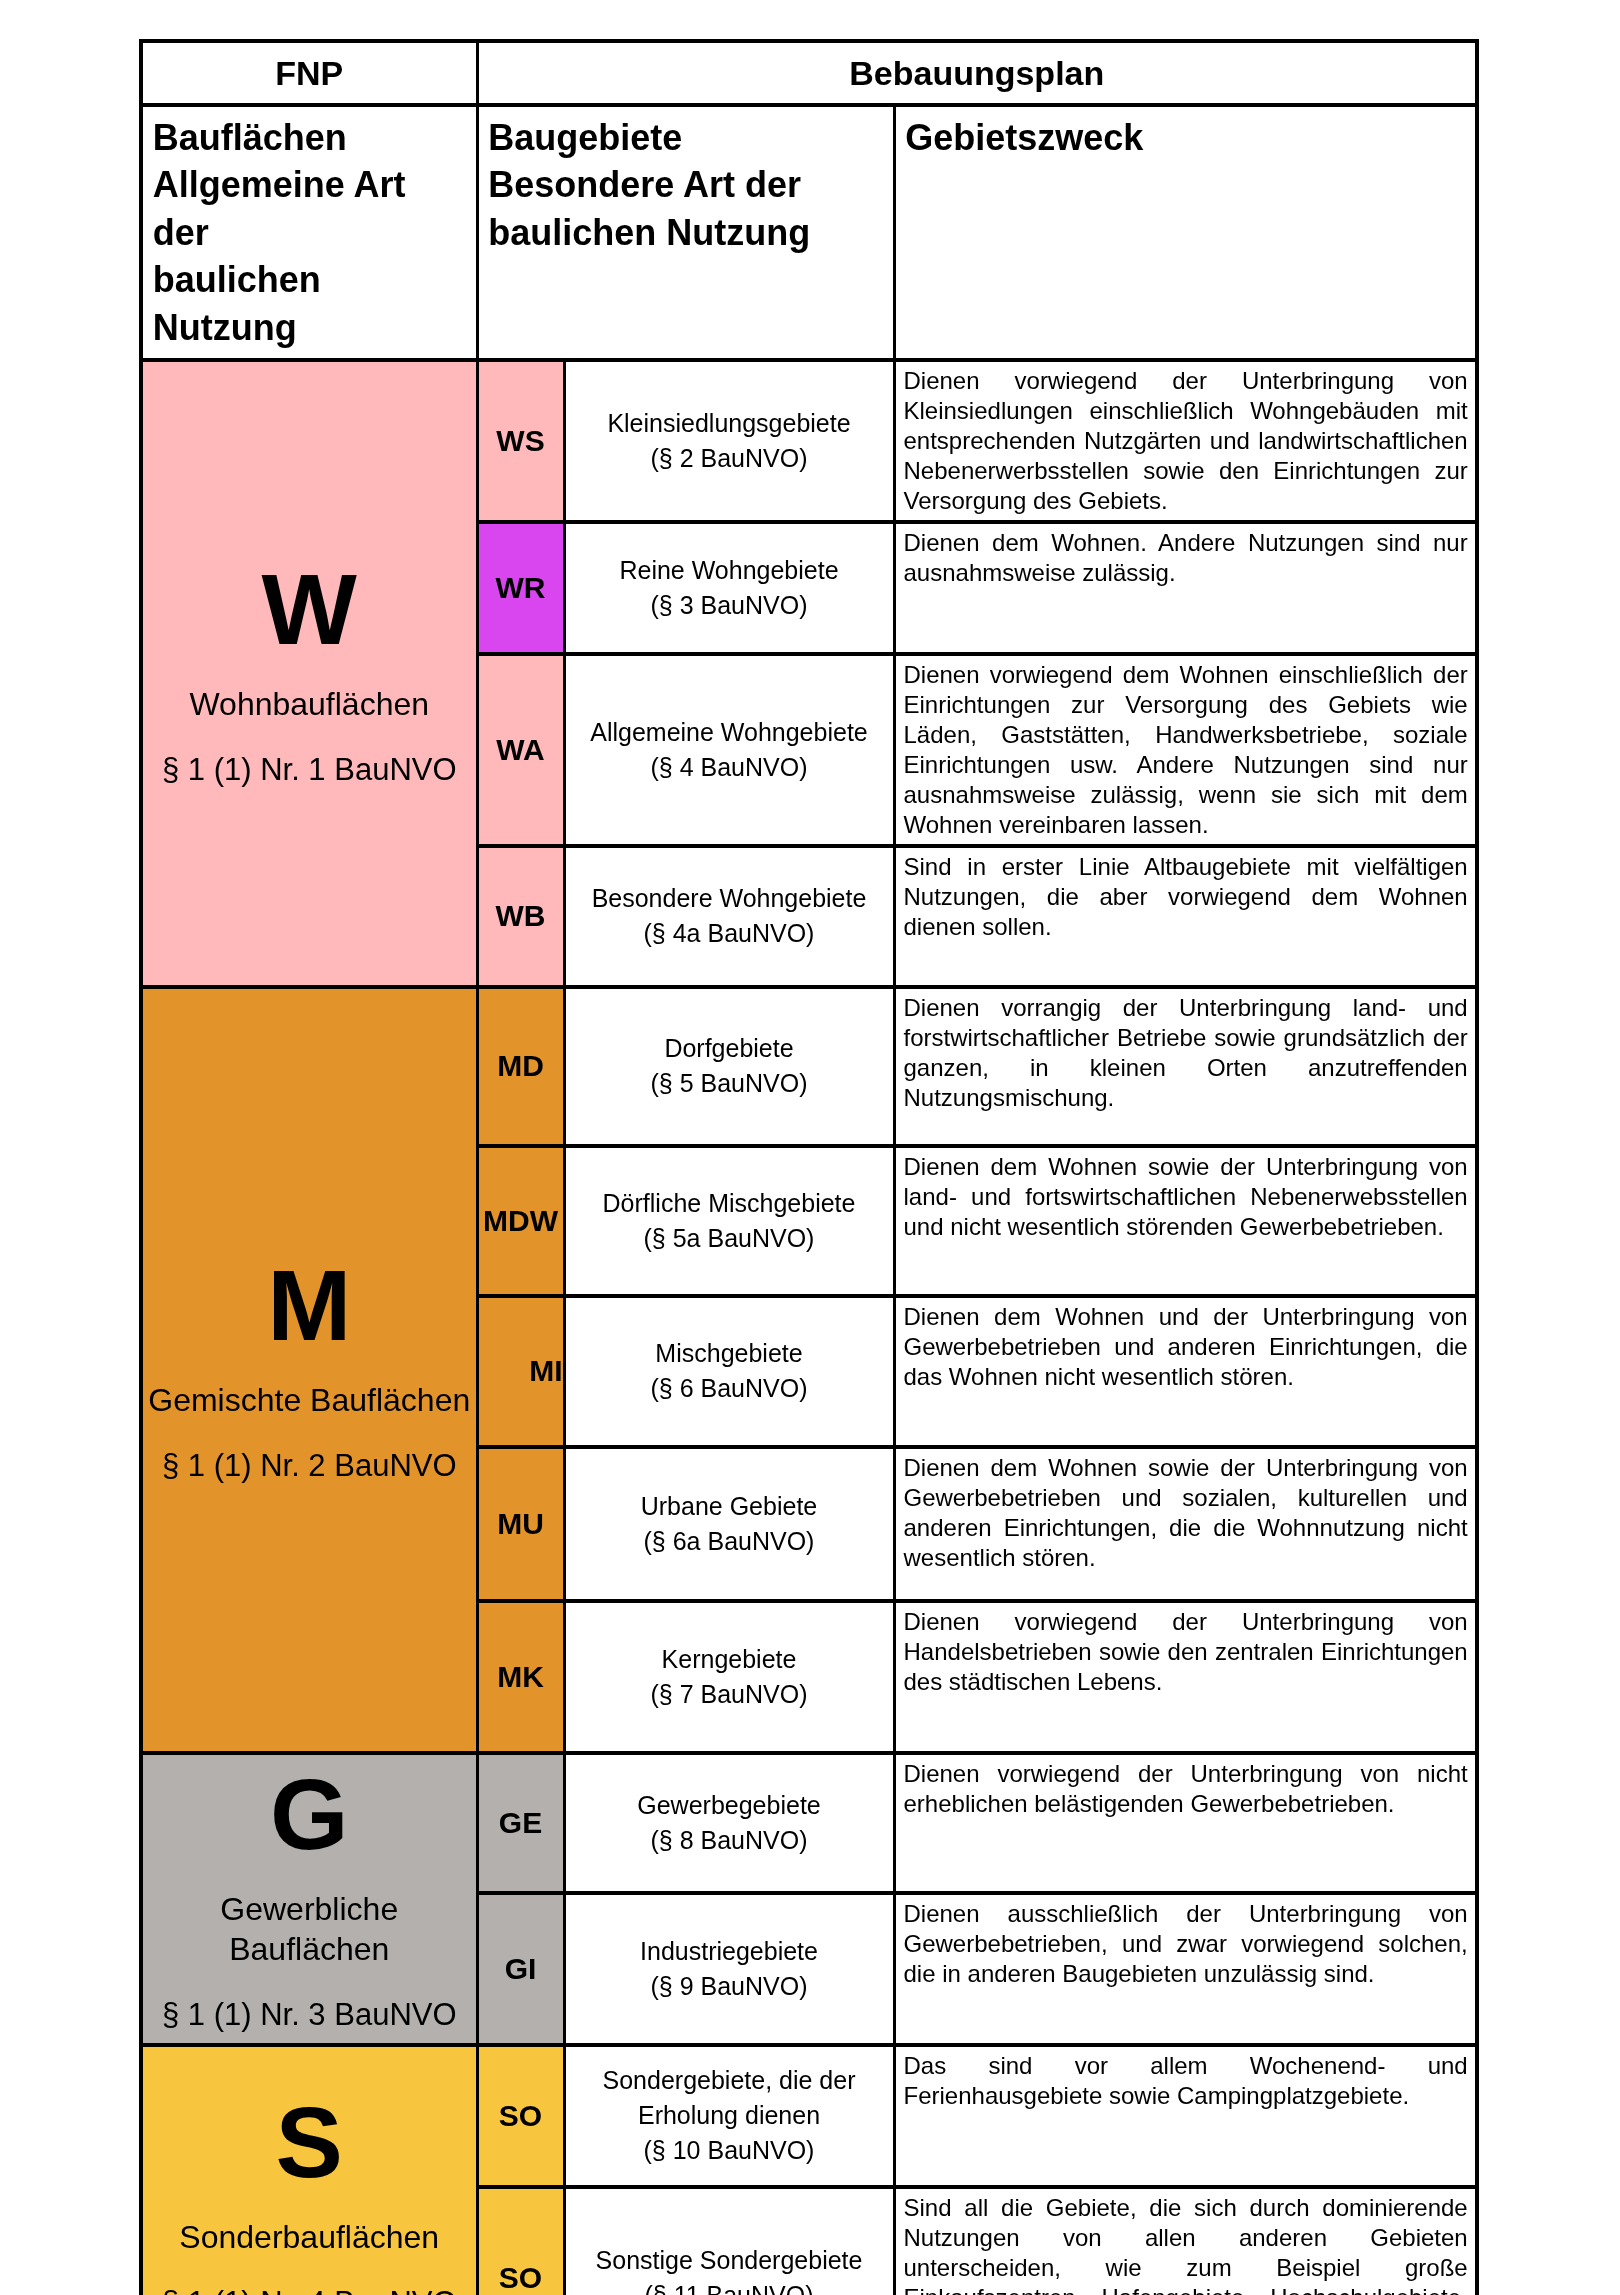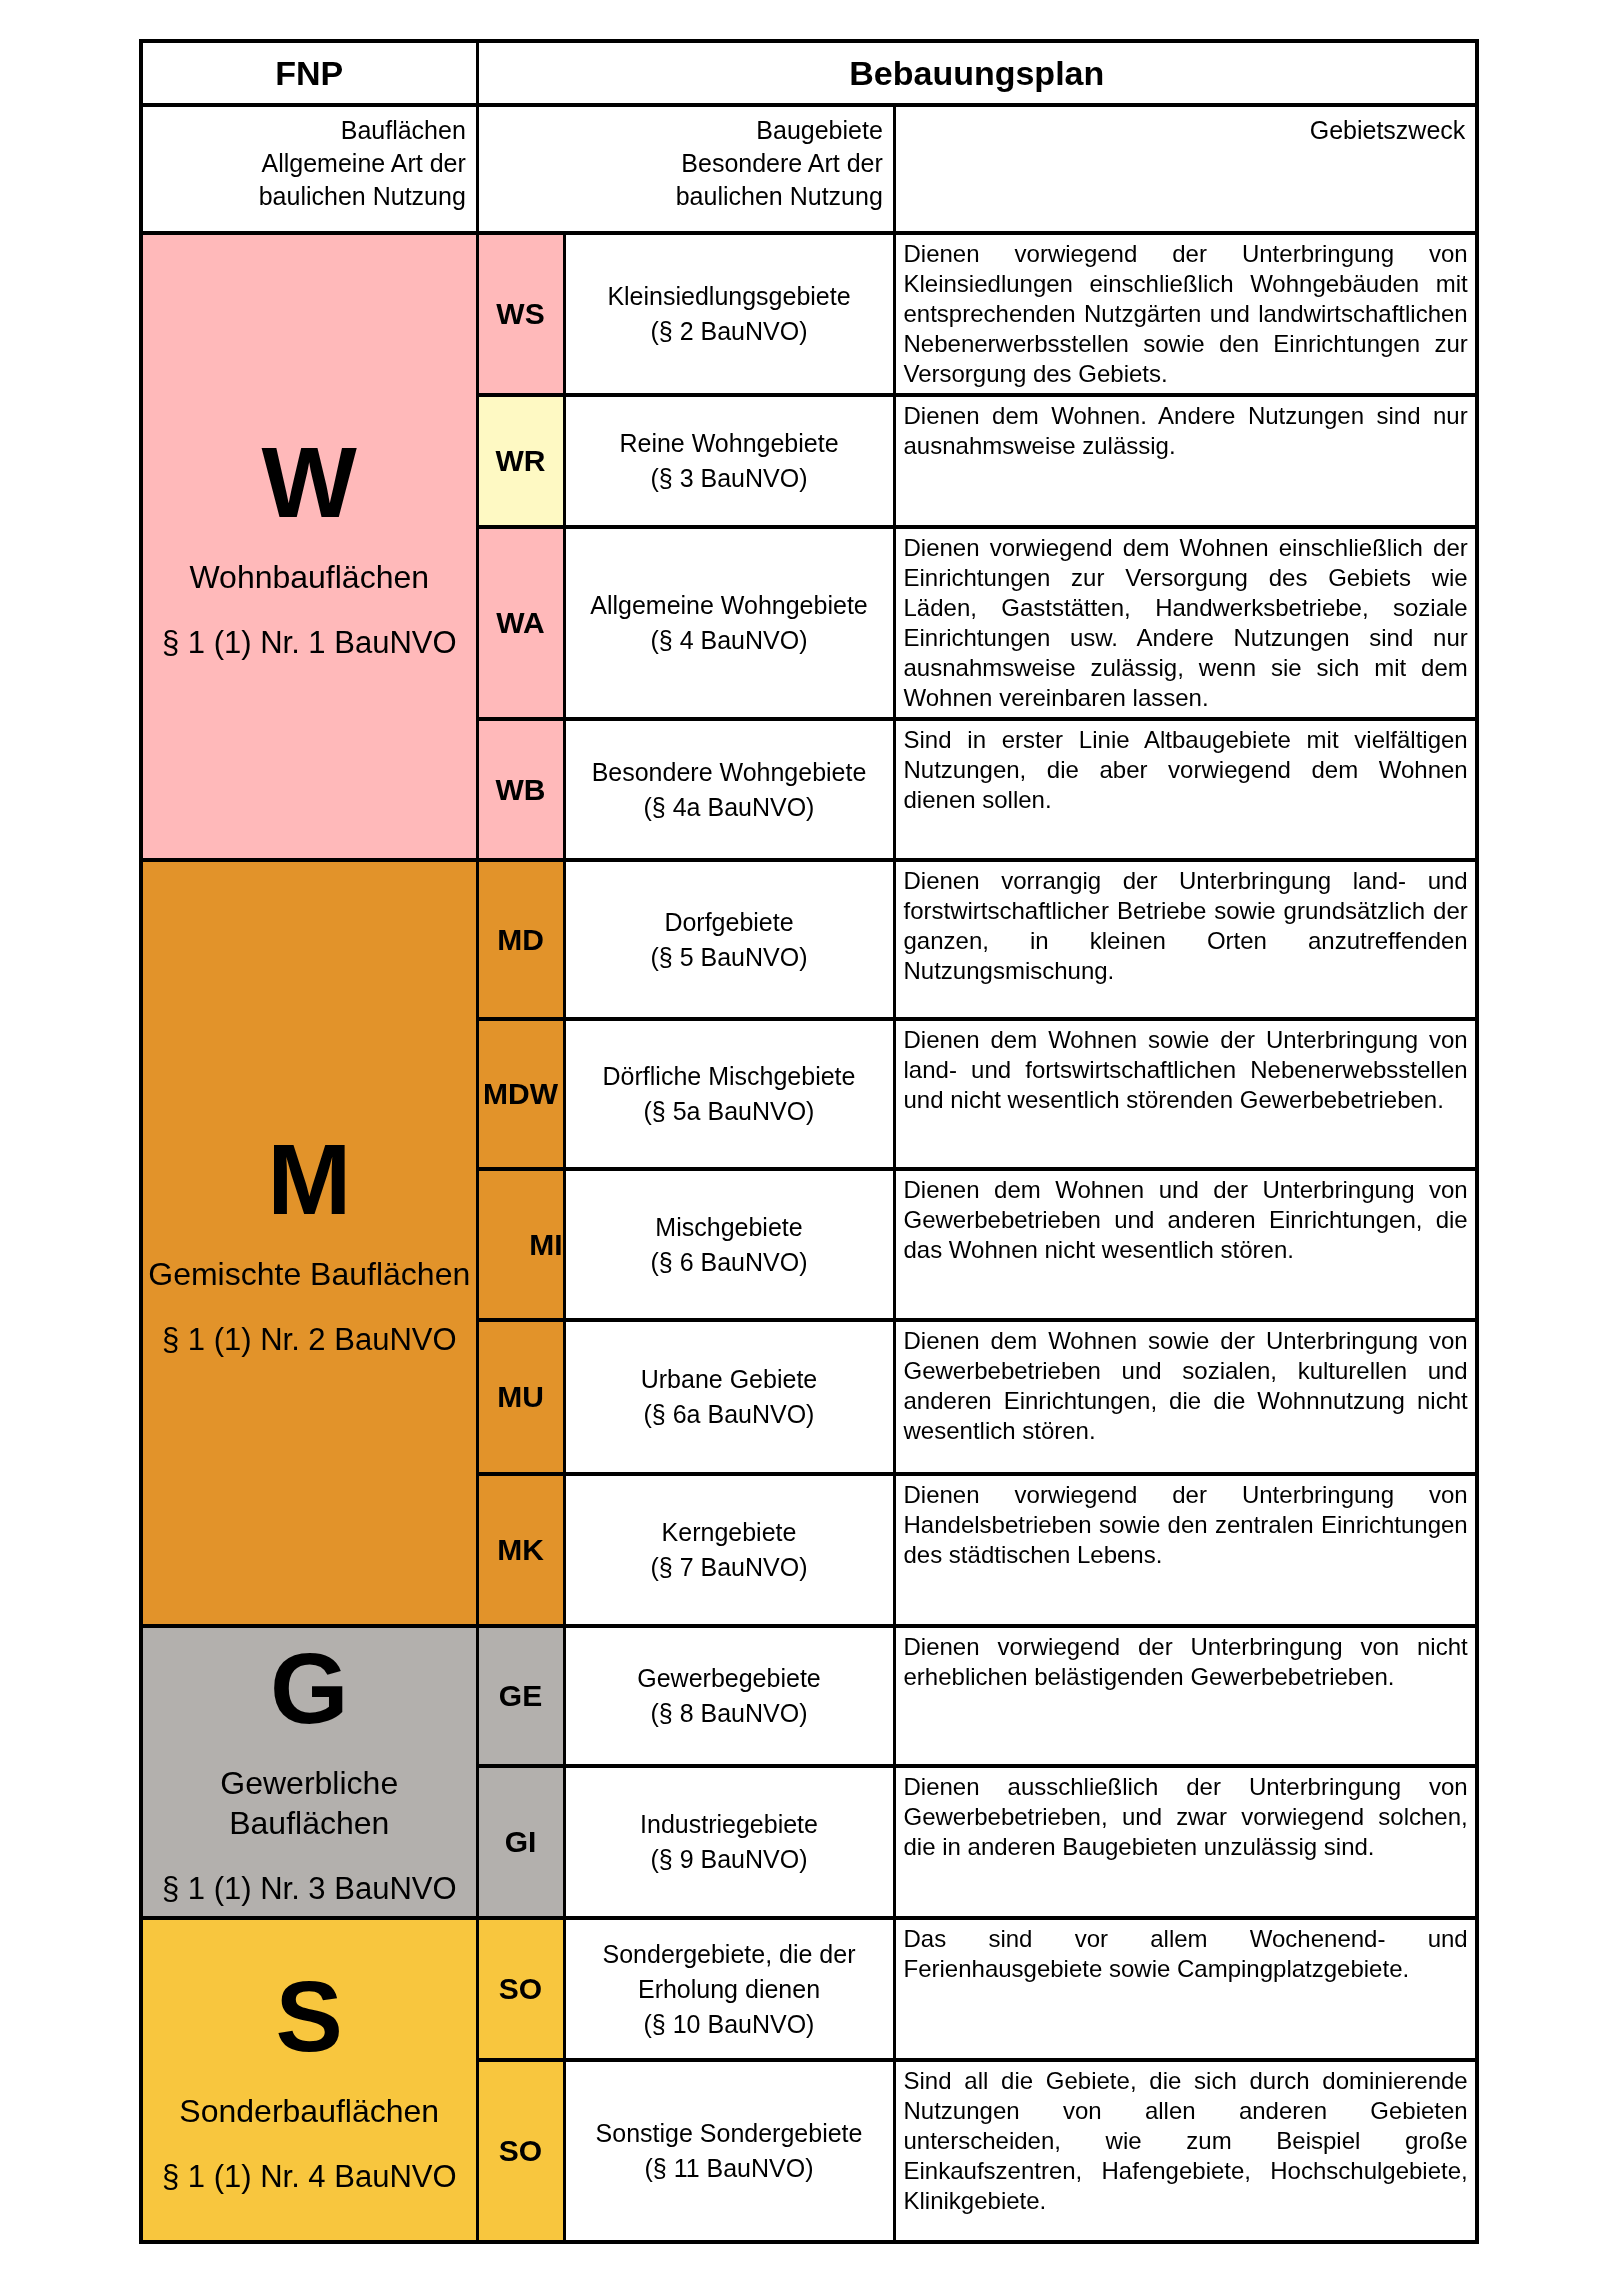--- a/index.html
+++ b/index.html
@@ -32,23 +32,23 @@
   }
   
   .h1 {
     font-size: 34px;
     font-weight: bold;
     text-align: center;
     vertical-align: middle;
   }
   
   .h2 {
-    font-size: 25px;
-    font-weight: normal;
-    text-align: right;
+    font-size: 36px;
+    font-weight: bold;
+    text-align: left;
     vertical-align: top;
     padding: 6.5px 9.7px;
     line-height: 1.32;
     white-space: pre-line;
   }
   
   .group {
     text-align: center;
     vertical-align: middle;
   }
@@ -127,21 +127,21 @@
         <div class="group-law">§ 1 (1) Nr. 1 BauNVO</div>
       </td>
       <td class="badge" style="background: rgb(255, 185, 186);">WS</td>
       <td class="area">
         <div class="area-name">Kleinsiedlungsgebiete</div>
         <div class="area-law">(§ 2 BauNVO)</div>
       </td>
       <td class="purpose">Dienen vorwiegend der Unterbringung von Kleinsiedlungen einschließlich Wohngebäuden mit entsprechenden Nutzgärten und landwirtschaftlichen Nebenerwerbsstellen sowie den Einrichtungen zur Versorgung des Gebiets.</td>
     </tr>
     <tr style="height:132px">
-      <td class="badge" style="background: #fef9c3;">WR</td>
+      <td class="badge" style="background: #d946ef;">WR</td>
       <td class="area">
         <div class="area-name">Reine Wohngebiete</div>
         <div class="area-law">(§ 3 BauNVO)</div>
       </td>
       <td class="purpose">Dienen dem Wohnen. Andere Nutzungen sind nur ausnahmsweise zulässig.</td>
     </tr>
     <tr style="height:189px">
       <td class="badge" style="background: rgb(255, 185, 186);">WA</td>
       <td class="area">
         <div class="area-name">Allgemeine Wohngebiete</div>

